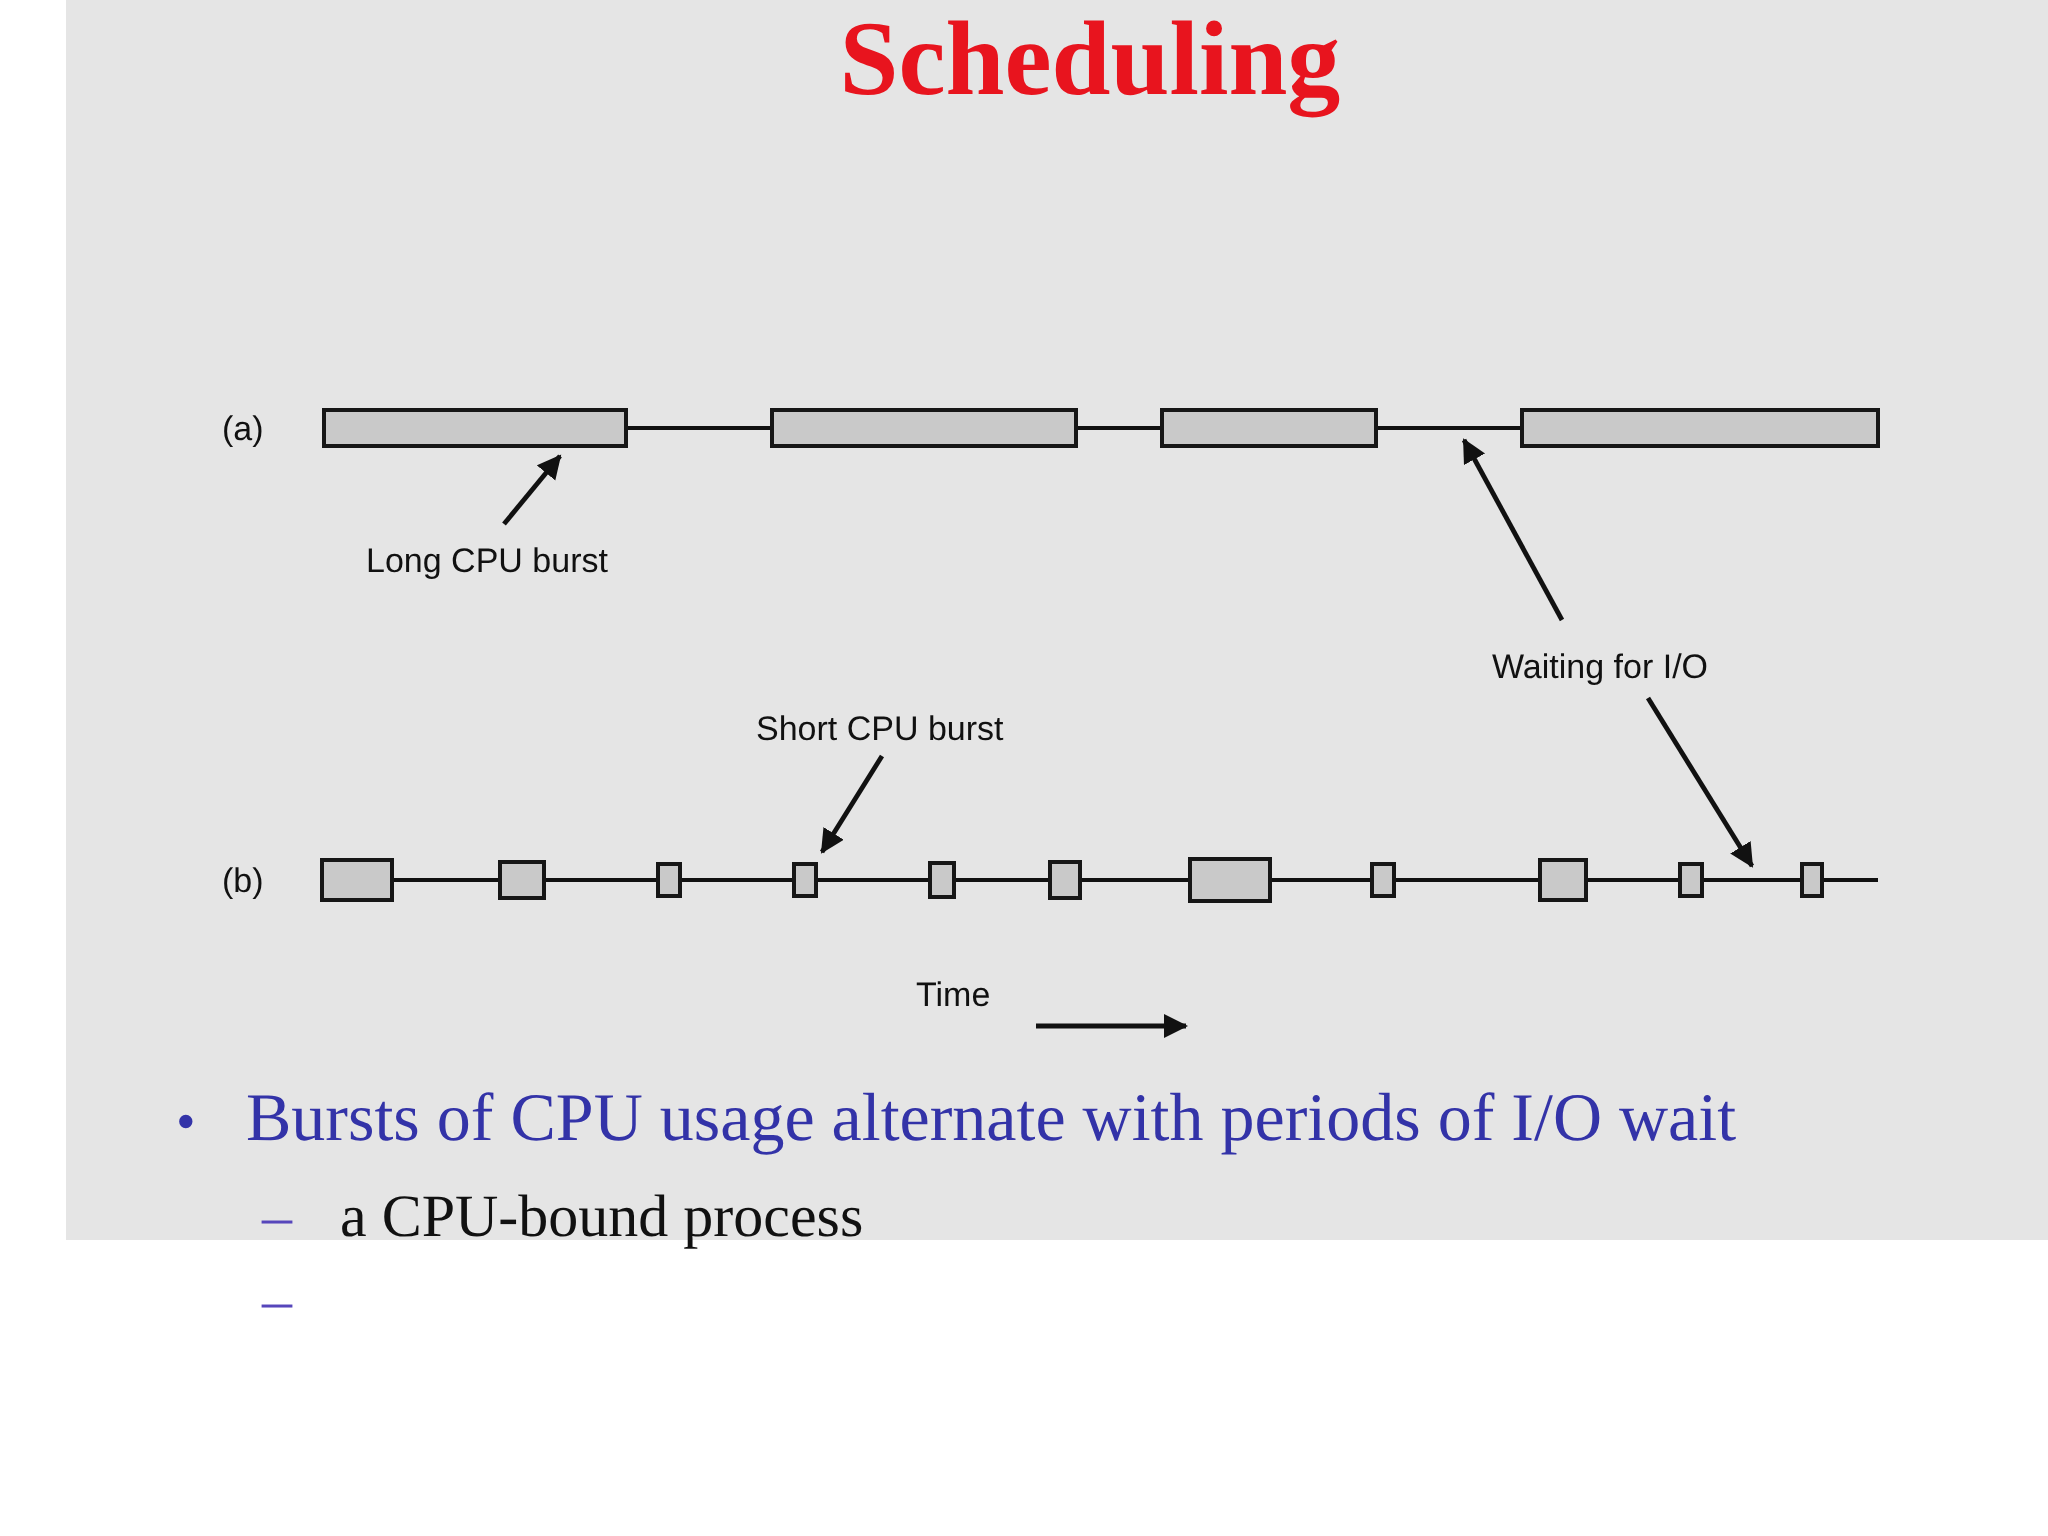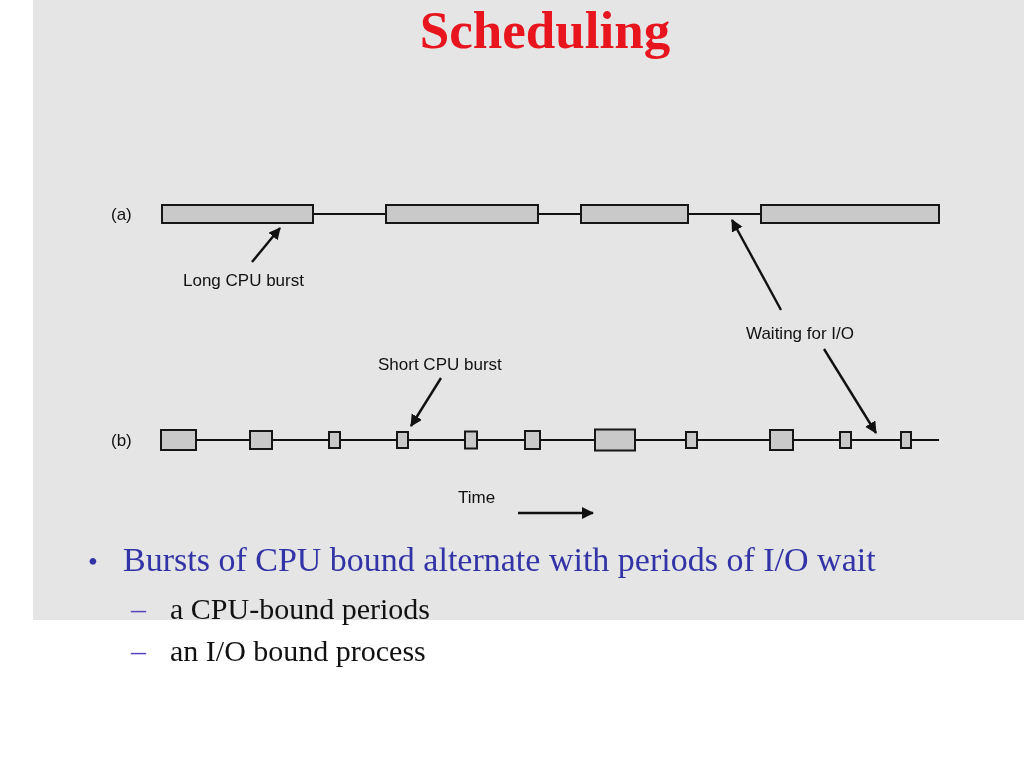--- a/index.html
+++ b/index.html
@@ -67,28 +67,27 @@
         <line x1="219" y1="262" x2="247" y2="228" class="dline arrow" marker-end="url(#ah)"></line>
         <line x1="408" y1="378" x2="378" y2="426" class="dline arrow" marker-end="url(#ah)"></line>
         <line x1="748" y1="310" x2="699" y2="220" class="dline arrow" marker-end="url(#ah)"></line>
         <line x1="791" y1="349" x2="843" y2="433" class="dline arrow" marker-end="url(#ah)"></line>
         <line x1="485" y1="513" x2="560" y2="513" class="dline arrow" marker-end="url(#ah)"></line>
       </g>
   </svg>
 
   <div class="bullet-line b-main">
     <span class="marker">•</span>
-    <span>Bursts of CPU bound alternate with periods of I/O wait</span>
+    <span>Bursts of CPU usage alternate with periods of I/O wait</span>
   </div>
 
   <div class="bullet-line b-sub b-sub1">
     <span class="marker">–</span>
-    <span>a CPU-bound periods</span>
+    <span>a CPU-bound process</span>
   </div>
 
   <div class="bullet-line b-sub b-sub2">
     <span class="marker">–</span>
-    <span>an I/O bound process</span>
   </div>
 
   <div class="page-number">1</div>
 
 </div>
 
 </body></html>

